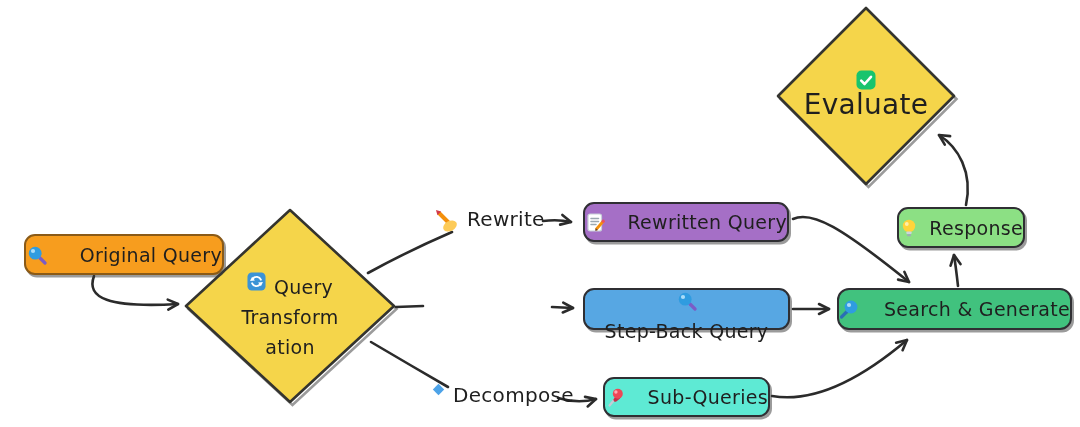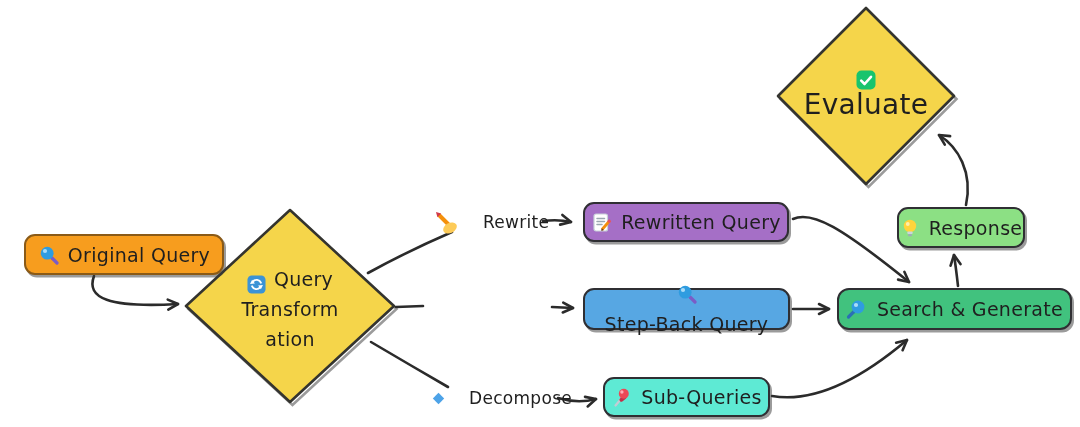--- a/index.html
+++ b/index.html
@@ -3,37 +3,37 @@
 <meta charset="utf-8">
 <style>
   html,body{margin:0;padding:0;background:#ffffff;}
   .canvas{
     position:relative;width:1080px;height:427px;background:#ffffff;overflow:hidden;
     font-family:"DejaVu Sans","Liberation Sans",sans-serif;color:#1f1f1f;
     letter-spacing:.3px;
   }
   .svg-layer{position:absolute;left:0;top:0;width:1080px;height:427px;}
   .node{
-    position:absolute;box-sizing:border-box;display:flex;align-items:center;justify-content:center;
+    position:absolute;box-sizing:border-box;display:flex;align-items:center;justify-content:space-between;
     gap:9px;border:2.5px solid #2f2f33;border-radius:11px;font-size:19px;
     box-shadow:2px 2.5px 0 rgba(55,55,55,.5);
   }
   .ic{display:flex;flex:none;align-items:center;}
   .node-original      {left:24px;  top:234px; width:200px; height:41px; background:#f79d1e; border-color:#8a5a17;}
   .node-rewritten     {left:583px; top:202px; width:206px; height:40px; background:#a56fc6;}
   .node-stepback      {left:583px; top:288px; width:207px; height:42px; background:#57a7e3;flex-direction:column;}
   .node-subqueries    {left:603px; top:377px; width:167px; height:40px; background:#5eead4;}
   .node-searchgen     {left:837px; top:288px; width:235px; height:42px; background:#41c27e;border-radius:12px;}
   .node-response      {left:897px; top:207px; width:128px; height:41px; background:#8ce084;}
   .diamond-text{position:absolute;text-align:center;font-size:19px;line-height:30px;}
   .qt-text{left:200px;top:264px;width:180px;}
-  .qt-line1{display:flex;align-items:flex-end;justify-content:center;gap:8px;}
+  .qt-line1{display:flex;align-items:flex-start;justify-content:center;gap:8px;margin-top:8px;}
   .ev-text{left:796px;top:70px;width:140px;font-size:28px;line-height:24px;}
   .ev-text .ic{justify-content:center;margin-bottom:3px;display:flex;}
-  .edge-label{position:absolute;display:flex;align-items:center;gap:24px;font-size:17px;height:30px;}
+  .edge-label{position:absolute;display:flex;align-items:flex-start;gap:8px;font-size:20px;height:30px;}
   .el-rewrite  {left:433px;top:207px;}
   .el-stepback {left:427px;top:293px;}
   .el-decompose{left:432px;top:383px;}
 </style>
 </head>
 <body>
 
 <div class="canvas">
 
   <svg class="svg-layer">

